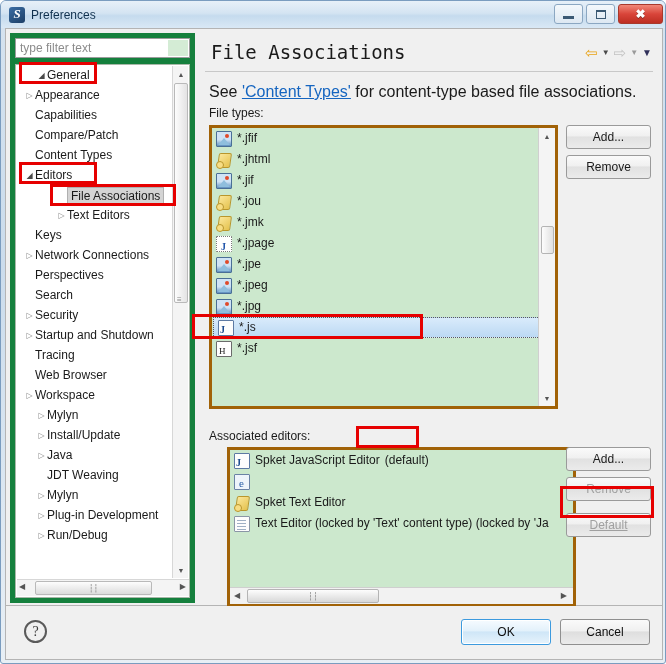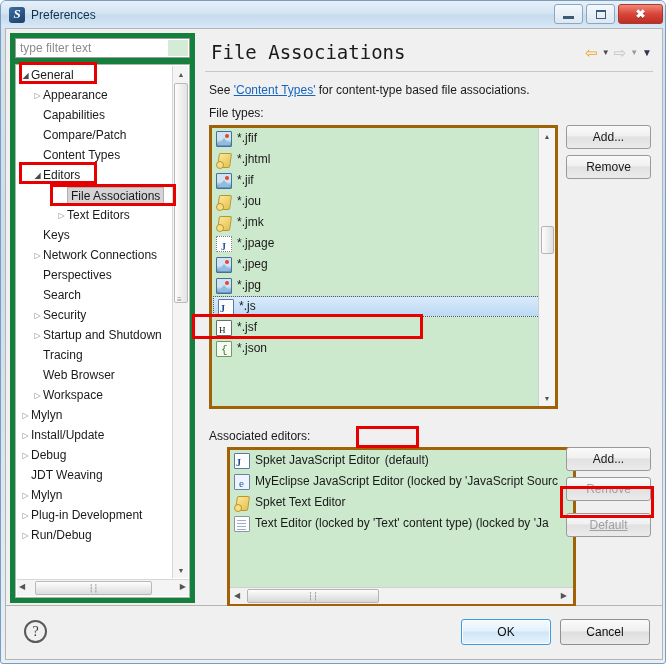--- a/index.html
+++ b/index.html
@@ -78,22 +78,22 @@
   .trow {
     height:20px; line-height:20px; font-size:12px; color:#1a1a1a;
     white-space:nowrap; position:relative; padding-left:4px;
   }
   .trow .arrow {
     display:inline-block; width:11px; text-align:center; color:#8a8a8a; font-size:8px;
     vertical-align:middle;
   }
   .trow .arrow.open { color:#4a4a4a; }
   .trow .arrow.none { color:transparent; }
-  .ind0 { padding-left:4px; }
-  .ind1 { padding-left:16px; }
+  .ind0 { padding-left:20px; }
+  .ind1 { padding-left:8px; }
   .ind2 { padding-left:40px; }
   .trow.selected > .lbl {
     background:#d4d4d4; border:1px solid #b0b0b0; padding:0 3px;
     display:inline-block; height:18px; line-height:17px; vertical-align:middle;
   }
   
   .tree-vsb {
     position:absolute; right:1px; top:1px; width:16px; height:512px;
     background:#f4f4f4; border-left:1px solid #d7d7d7;
   }
@@ -137,21 +137,21 @@
   .nav .ar { font-size:15px; line-height:15px; }
   .nav .back { color:#e8a317; }
   .nav .fwd  { color:#c2c2c2; }
   .nav .cv { font-size:8px; color:#4a4a4a; }
   .nav .cv.dim { color:#9a9a9a; }
   .nav .cv.dark { color:#30305a; font-size:10px; }
   .title-sep {
     position:absolute; left:6px; top:38px; width:448px; height:1px; background:#c8c8c8;
   }
   .see-line {
-    position:absolute; left:10px; top:50px; font-size:12px; color:#1a1a1a;
+    position:absolute; left:10px; top:50px; font-size:16px; color:#1a1a1a;
   }
   .see-line a { color:#1565c0; text-decoration:underline; }
   .lbl-filetypes { position:absolute; left:10px; top:73px; font-size:12px; color:#1a1a1a;}
   .lbl-assoc { position:absolute; left:10px; top:396px; font-size:12px; color:#1a1a1a;}
 
   .listbox {
     position:absolute; background:#cce8cd; border:3px solid #a16207; overflow:hidden;
   }
   #filetypes-list { left:10px; top:92px; width:349px; height:284px; }
   #editors-list   { left:28px; top:414px; width:349px; height:160px; }
@@ -345,21 +345,21 @@
             <div class="trow ind1"><span class="arrow ">▷</span><span class="lbl">Network Connections</span></div>
             <div class="trow ind1"><span class="arrow none">&nbsp;</span><span class="lbl">Perspectives</span></div>
             <div class="trow ind1"><span class="arrow none">&nbsp;</span><span class="lbl">Search</span></div>
             <div class="trow ind1"><span class="arrow ">▷</span><span class="lbl">Security</span></div>
             <div class="trow ind1"><span class="arrow ">▷</span><span class="lbl">Startup and Shutdown</span></div>
             <div class="trow ind1"><span class="arrow none">&nbsp;</span><span class="lbl">Tracing</span></div>
             <div class="trow ind1"><span class="arrow none">&nbsp;</span><span class="lbl">Web Browser</span></div>
             <div class="trow ind1"><span class="arrow ">▷</span><span class="lbl">Workspace</span></div>
             <div class="trow ind0"><span class="arrow ">▷</span><span class="lbl">Mylyn</span></div>
             <div class="trow ind0"><span class="arrow ">▷</span><span class="lbl">Install/Update</span></div>
-            <div class="trow ind0"><span class="arrow ">▷</span><span class="lbl">Debug</span></div>
+            <div class="trow ind0"><span class="arrow ">▷</span><span class="lbl">Java</span></div>
             <div class="trow ind0"><span class="arrow none">&nbsp;</span><span class="lbl">JDT Weaving</span></div>
             <div class="trow ind0"><span class="arrow ">▷</span><span class="lbl">Mylyn</span></div>
             <div class="trow ind0"><span class="arrow ">▷</span><span class="lbl">Plug-in Development</span></div>
             <div class="trow ind0"><span class="arrow ">▷</span><span class="lbl">Run/Debug</span></div>
           </div>
 
         <div class="tree-vsb">
           <div class="sb-arrow">▲</div>
           <div class="thumb"></div>
           <div class="grip">≡</div>
@@ -414,37 +414,37 @@
             <div class="lrow">
               <span class="ic ic-scroll"></span>
               <span>*.jmk</span>
             </div>
             <div class="lrow">
               <span class="ic ic-jpage"></span>
               <span>*.jpage</span>
             </div>
             <div class="lrow">
               <span class="ic ic-img"></span>
+              <span>*.jpe</span>
+            </div>
+            <div class="lrow">
+              <span class="ic ic-img"></span>
               <span>*.jpeg</span>
             </div>
             <div class="lrow">
               <span class="ic ic-img"></span>
               <span>*.jpg</span>
             </div>
             <div class="lrow sel">
               <span class="ic ic-js"></span>
               <span>*.js</span>
             </div>
             <div class="lrow">
               <span class="ic ic-h"></span>
               <span>*.jsf</span>
-            </div>
-            <div class="lrow">
-              <span class="ic ic-json"></span>
-              <span>*.json</span>
             </div>
           </div>
         <div class="list-vsb">
           <div class="sb-arrow">▲</div>
           <div class="thumb" style="top:98px;"></div>
           <div class="sb-arrow" style="position:absolute;bottom:0;left:0;">▼</div>
         </div>
       </div>
 
       <div class="btn" id="btn-add-type">Add...</div>
@@ -454,21 +454,20 @@
 
       <div class="listbox" id="editors-list">
         <div id="editors-rows">
             <div class="lrow">
               <span class="ic ic-js"></span>
               <span>Spket JavaScript Editor</span>
               <span>(default)</span>
             </div>
             <div class="lrow">
               <span class="ic ic-mye"></span>
-              <span>MyEclipse JavaScript Editor (locked by 'JavaScript Sourc</span>
             </div>
             <div class="lrow">
               <span class="ic ic-scroll"></span>
               <span>Spket Text Editor</span>
             </div>
             <div class="lrow">
               <span class="ic ic-doc"></span>
               <span>Text Editor (locked by 'Text' content type) (locked by 'Ja</span>
             </div>
           </div>

